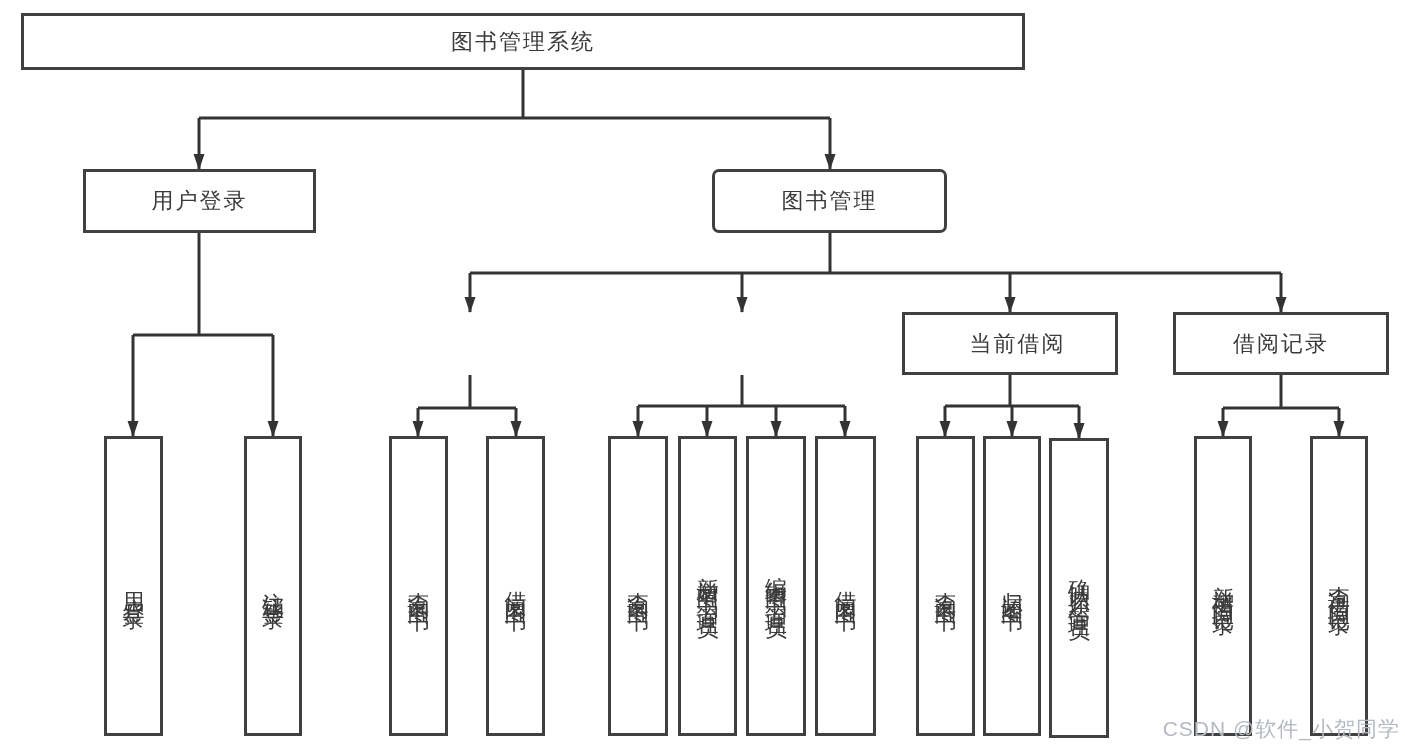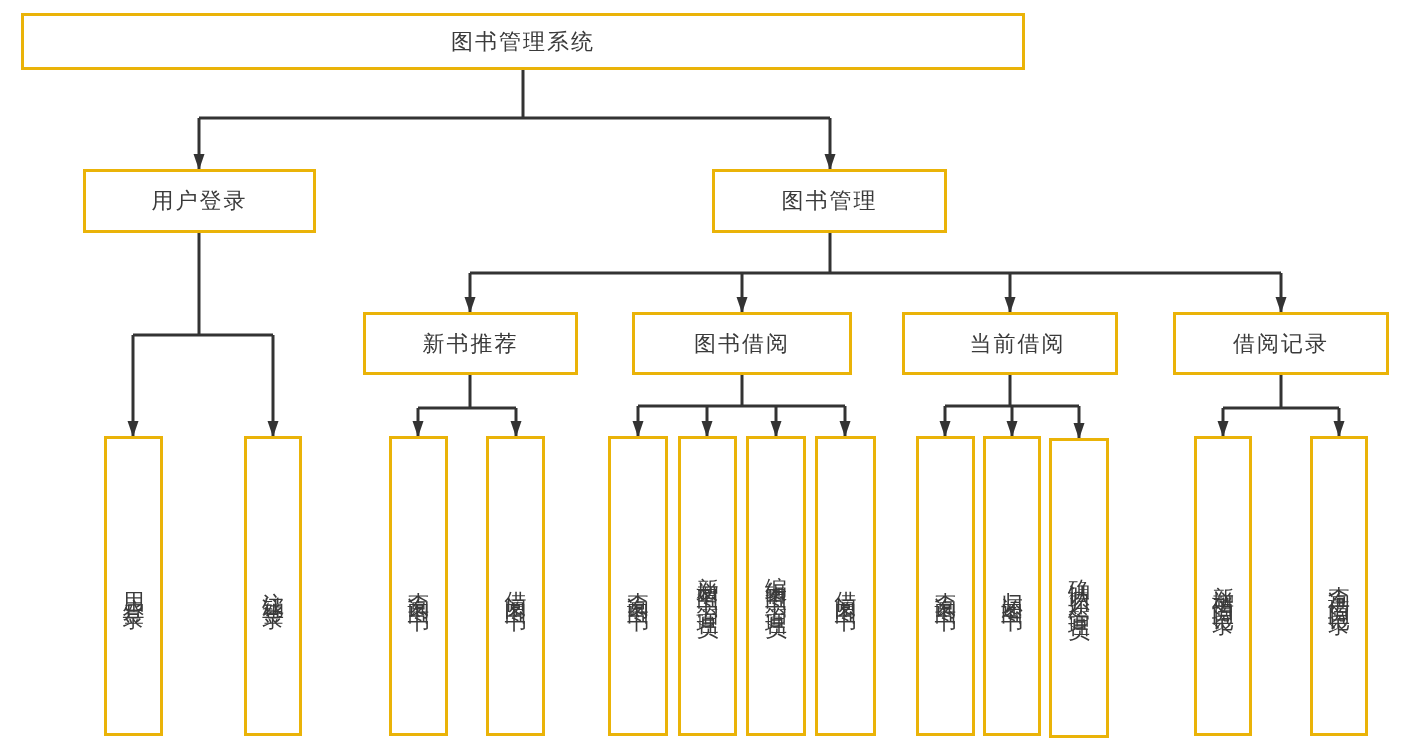--- a/index.html
+++ b/index.html
@@ -2,36 +2,36 @@
 <html><head>
 <meta charset="utf-8">
 <style>
   html,body { margin:0; padding:0; background:#fff; }
   .canvas {
     position:relative; width:1405px; height:747px; background:#ffffff;
     font-family:"Liberation Sans","DejaVu Sans",sans-serif; overflow:hidden;
   }
   .connectors { position:absolute; left:0; top:0; width:1405px; height:747px; }
   .node {
-    position:absolute; box-sizing:border-box; border:3px solid #eab308; background:#ffffff;
+    position:absolute; box-sizing:border-box; border:3px solid #404040; background:#ffffff;
     display:flex; align-items:center; justify-content:center;
     color:#3a3a3a; font-size:22px; letter-spacing:2px; text-align:center; z-index:2;
   }
   .node.v span {
     writing-mode:vertical-rl; text-orientation:mixed;
     letter-spacing:6px; line-height:1; font-size:22px;
   }
   .watermark {
     position:absolute; right:5px; bottom:4px; z-index:5;
     font-size:21px; color:#b4b8bf; letter-spacing:1px; white-space:nowrap;
   }
   
   #n-root          {left:21px;  top:13px;  width:1004px; height:57px;}
   #n-user-login    {left:83px;  top:169px; width:233px;  height:64px;}
-  #n-book-mgmt     {left:712px; top:169px; width:235px;  height:64px;}
+  #n-book-mgmt     {left:712px; top:169px; width:235px;  height:64px;border-radius:7px;}
   #n-new-book      {left:363px; top:312px; width:215px;  height:63px;}
   #n-book-borrow   {left:632px; top:312px; width:220px;  height:63px;}
   #n-cur-borrow    {left:902px; top:312px; width:216px;  height:63px;padding-left:15px;}
   #n-borrow-rec    {left:1173px;top:312px; width:216px;  height:63px;text-align:center;}
   #n-a1 {left:104px;  top:436px; width:59px; height:300px;}
   #n-a2 {left:244px;  top:436px; width:58px; height:300px;}
   #n-b1 {left:389px;  top:436px; width:59px; height:300px;}
   #n-b2 {left:486px;  top:436px; width:59px; height:300px;}
   #n-c1 {left:608px;  top:436px; width:60px; height:300px;}
   #n-c2 {left:678px;  top:436px; width:59px; height:300px;}
@@ -102,26 +102,20 @@
     <span>图书管理系统</span>
   </div>
 
   <div class="node" id="n-user-login">
     <span>用户登录</span>
   </div>
   <div class="node" id="n-book-mgmt">
     <span>图书管理</span>
   </div>
 
-  <div class="node" id="n-new-book">
-    <span>新书推荐</span>
-  </div>
-  <div class="node" id="n-book-borrow">
-    <span>图书借阅</span>
-  </div>
   <div class="node" id="n-cur-borrow">
     <span>当前借阅</span>
   </div>
   <div class="node" id="n-borrow-rec">
     <span>借阅记录</span>
   </div>
 
   <div class="node v" id="n-a1">
     <span>用户登录</span>
   </div>
@@ -159,13 +153,14 @@
     <span>确认归还（管理员）</span>
   </div>
 
   <div class="node v" id="n-e1">
     <span>新增借阅记录</span>
   </div>
   <div class="node v" id="n-e2">
     <span>查询借阅记录</span>
   </div>
 
+  <div class="watermark">CSDN @软件_小贺同学</div>
 </div>
 
 </body></html>

